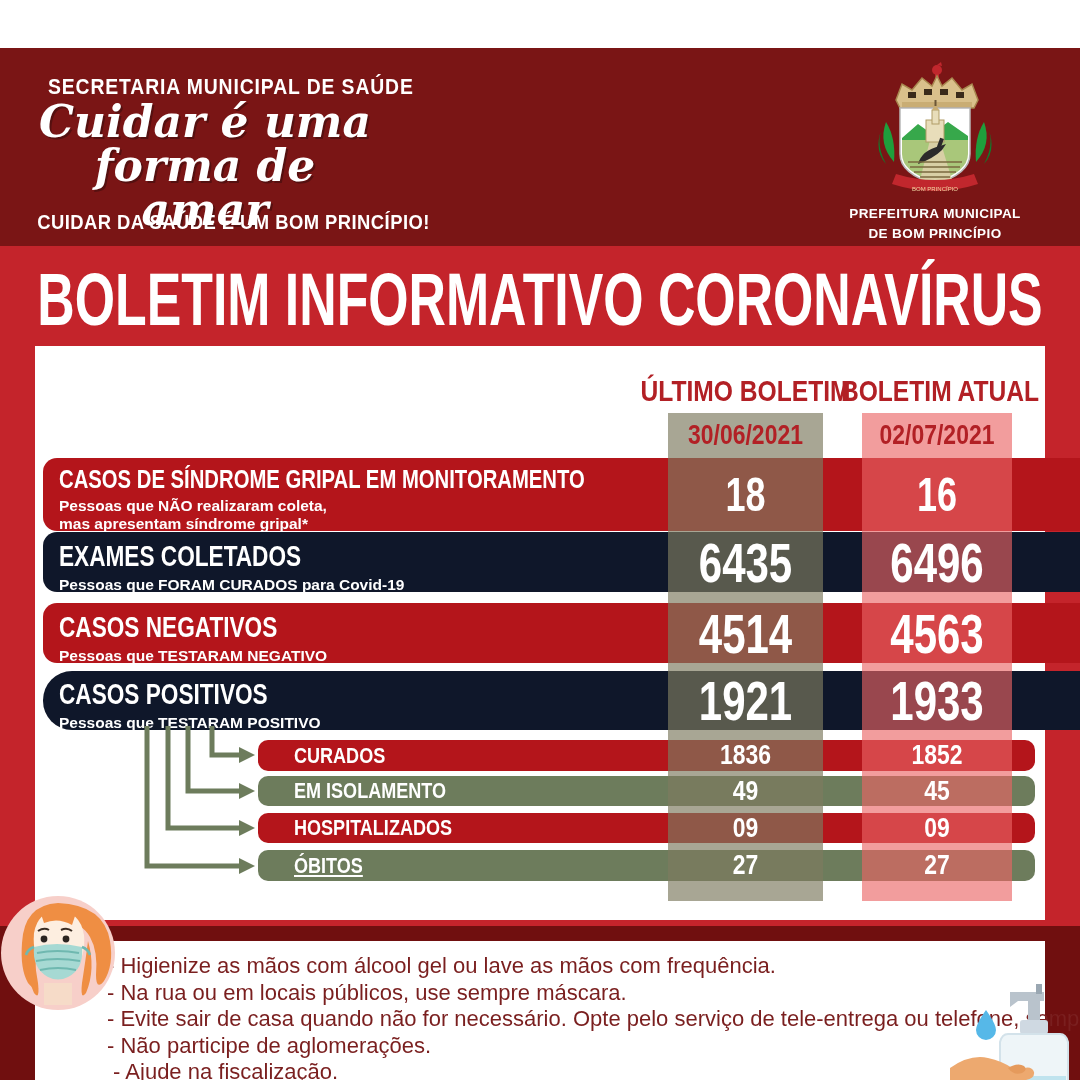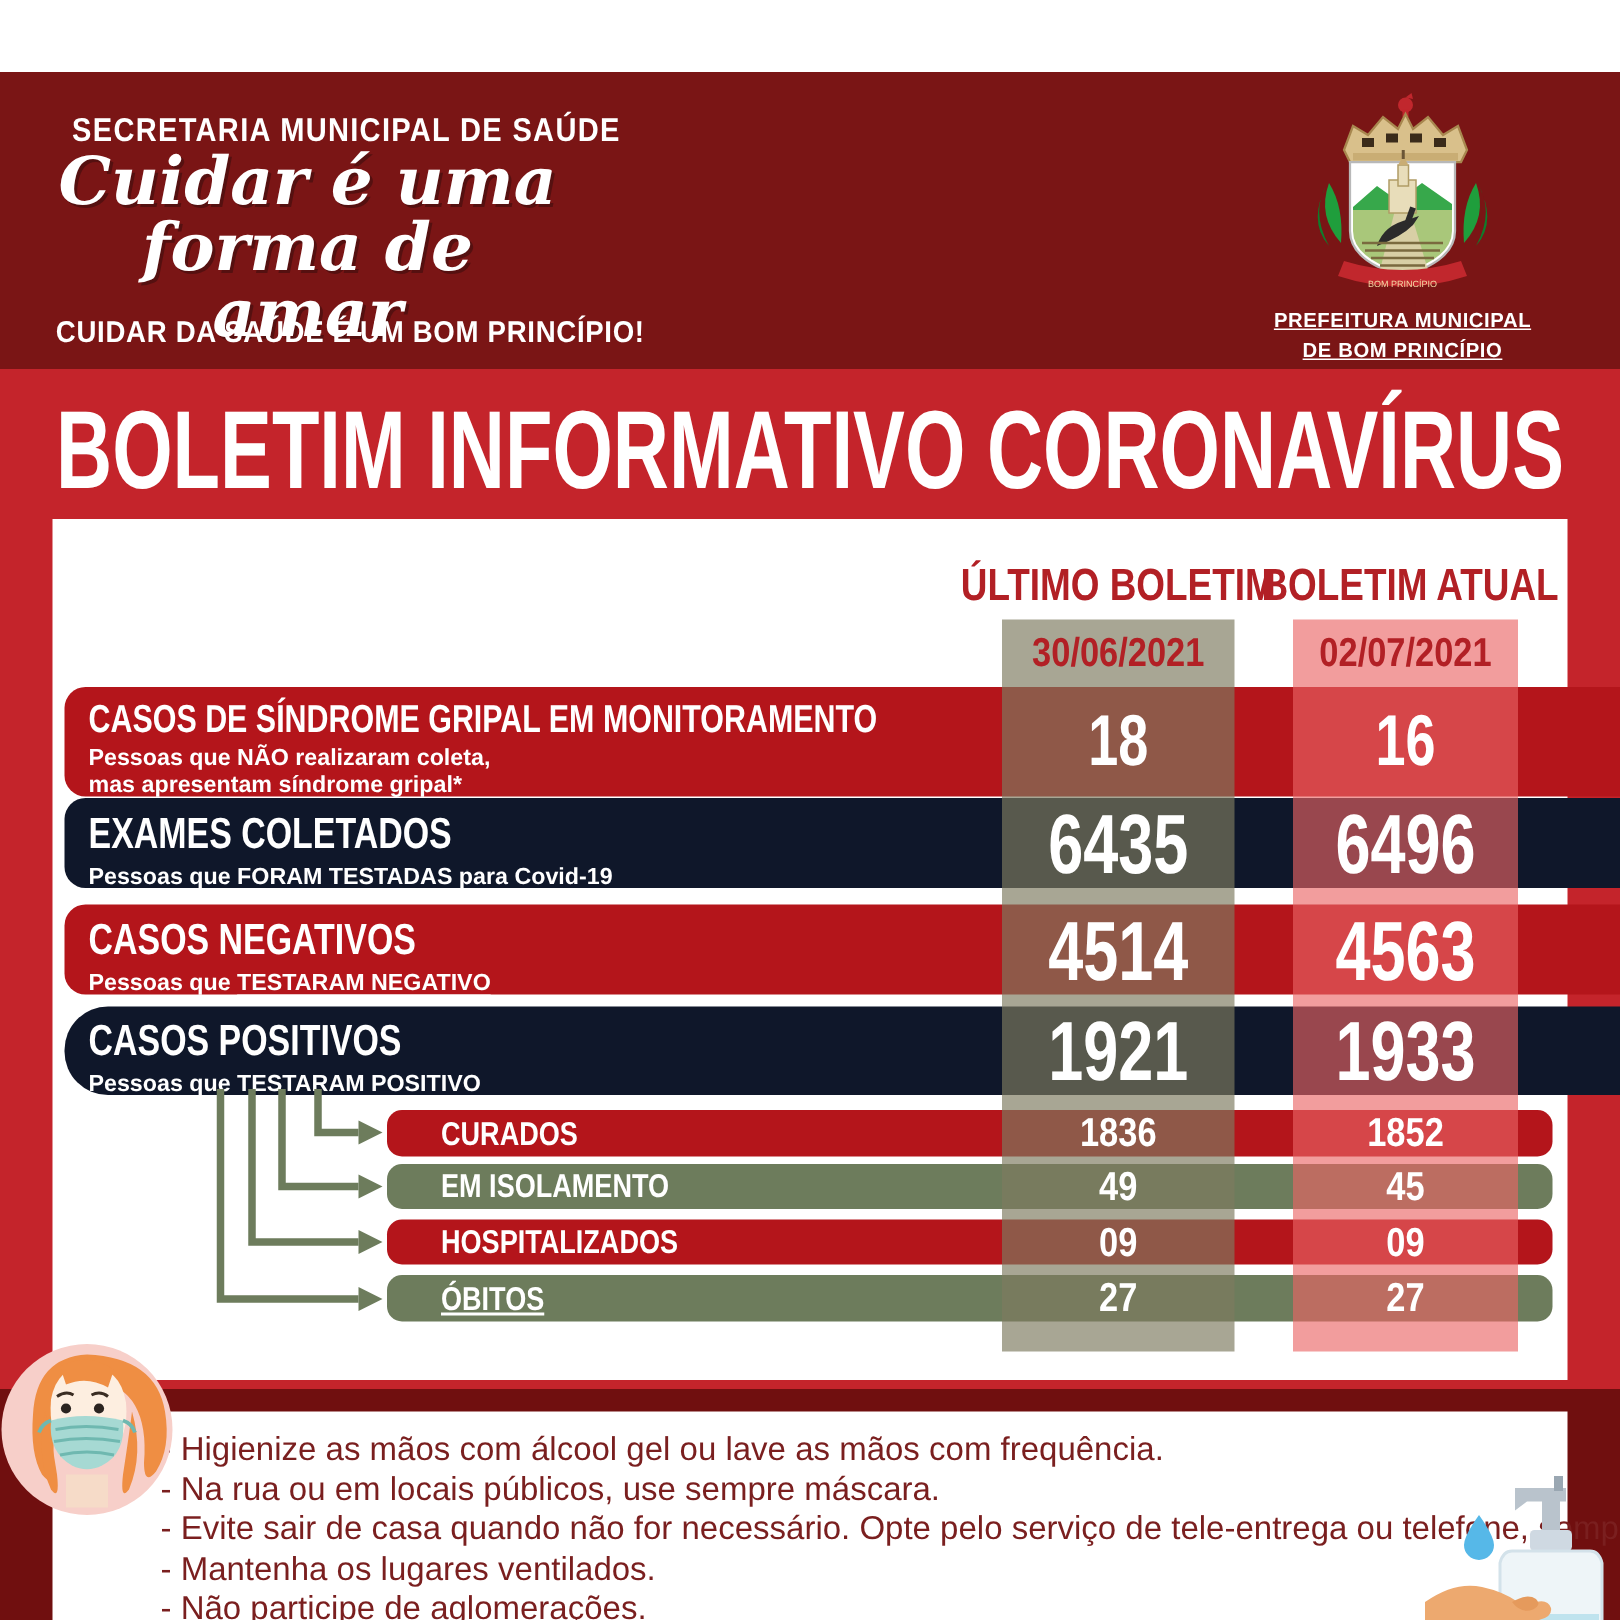--- a/index.html
+++ b/index.html
@@ -16,21 +16,21 @@
                  letter-spacing:1px; transform:scaleX(.88); transform-origin:0 50%; white-space:nowrap; }
   .script-tagline { position:absolute; left:30px; top:52px; width:350px; text-align:center; color:#fff;
                  font-family:"DejaVu Serif", serif; font-style:italic; font-weight:bold; font-size:44px;
                  line-height:1.0; text-shadow:2px 2px 0 rgba(40,10,10,.45); }
   .slogan { position:absolute; left:22px; top:163px; width:380px; text-align:center; color:#fff;
                  font-size:20px; font-weight:bold; letter-spacing:.5px; transform:scaleX(.92);
                  transform-origin:50% 50%; white-space:nowrap; }
   .logo { position:absolute; left:840px; top:14px; width:190px; text-align:center; }
   .logo svg { display:block; margin:0 auto; }
   .logo-caption { margin-top:8px; color:#fff; font-size:13.5px; font-weight:bold; line-height:1.5;
-                 letter-spacing:.4px;text-decoration:underline; }
+                 letter-spacing:.4px; }
 
   
   .page-title { position:absolute; left:0; top:204px; width:1080px; height:94px; display:flex;
                  align-items:center; justify-content:center; color:#fff; font-size:74px; font-weight:bold;
                  white-space:nowrap; transform:scaleX(.70); transform-origin:50% 50%; letter-spacing:0; }
 
   
   .table-panel { position:absolute; left:35px; top:298px; width:1010px; height:574px; background:#fff; }
   .col-label { position:absolute; top:27px; height:36px; display:flex; align-items:center; justify-content:center;
                  color:#b22025; font-size:30px; font-weight:bold; white-space:nowrap;
@@ -152,21 +152,21 @@
     <div class="row red" style="top:112px; height:73px;">
       <div class="row-title small">CASOS DE SÍNDROME GRIPAL EM MONITORAMENTO</div>
       <div class="row-sub">
         <div>Pessoas que NÃO realizaram coleta,</div>
         <div>mas apresentam síndrome gripal*</div>
       </div>
     </div>
 
     <div class="row green" style="top:186px; height:60px; padding-top:9px;">
       <div class="row-title">EXAMES COLETADOS</div>
-      <div class="row-sub"><span>Pessoas que </span><u>FORAM TESTADAS</u><span>  para Covid-19</span></div>
+      <div class="row-sub"><span>Pessoas que </span><u>FORAM CURADOS</u><span>  para Covid-19</span></div>
     </div>
 
     <div class="row red" style="top:257px; height:60px; padding-top:9px;">
       <div class="row-title">CASOS NEGATIVOS</div>
       <div class="row-sub"><span>Pessoas que </span><u>TESTARAM NEGATIVO</u></div>
     </div>
 
     <div class="row green" style="top:325px; height:59px; padding-top:8px;border-radius:29px;">
       <div class="row-title">CASOS POSITIVOS</div>
       <div class="row-sub"><span>Pessoas que </span><u>TESTARAM POSITIVO</u></div>
@@ -222,21 +222,20 @@
     <div class="val current small" style="top:394px; height:31px;">1852</div>
     <div class="val current small" style="top:430px; height:30px;">45</div>
     <div class="val current small" style="top:467px; height:30px;">09</div>
     <div class="val current small" style="top:504px; height:31px;">27</div>
   </div>
 
   <div class="rec-panel">
     <div class="rec-line">- Higienize as mãos com álcool gel ou lave as mãos com frequência.</div>
     <div class="rec-line">- Na rua ou em locais públicos, use sempre máscara.</div>
     <div class="rec-line">- Evite sair de casa quando não for necessário. Opte pelo serviço de tele-entrega ou telefone, sempre que possível.</div>
-    <div class="rec-line">- Mantenha os lugares ventilados.</div>
     <div class="rec-line">- Não participe de aglomerações.</div>
     <div class="rec-line"> - Ajude na fiscalização.</div>
   </div>
 
   <div class="avatar-illustration">
     <svg width="120" height="124" viewBox="0 0 120 124">
       <circle cx="58" cy="62" r="57" fill="#f7cfc9"></circle>
       <g>
         <path d="M58 12 q-34 2 -36 40 q-2 26 6 40 q10 12 8 -8 q-2 -28 8 -40 q10 -12 22 -12 q16 0 24 14 q8 14 6 38 q0 16 8 6 q10 -16 6 -40 q-6 -36 -52 -38" fill="#ef8e43"></path>
         <path d="M30 50 q-6 30 4 52 q6 8 4 -10 q-4 -26 -8 -42" fill="#ef8e43"></path>

